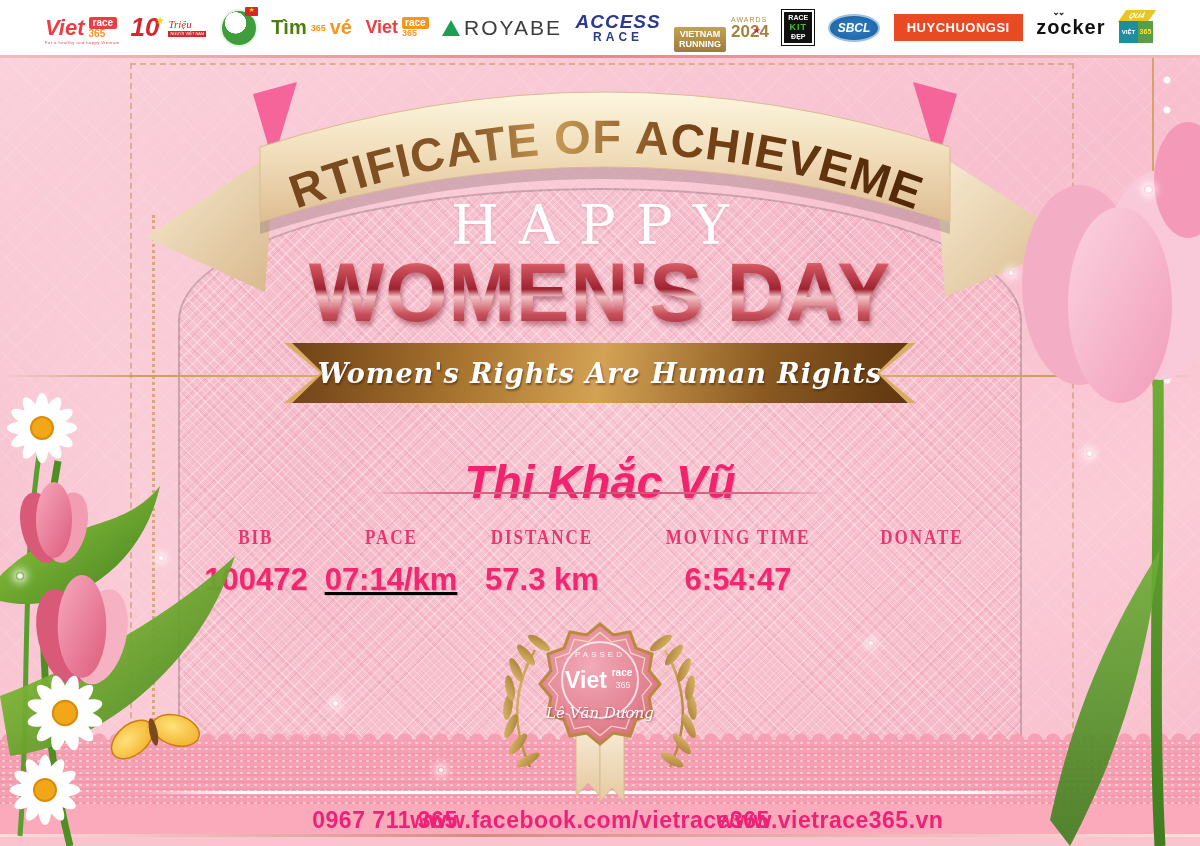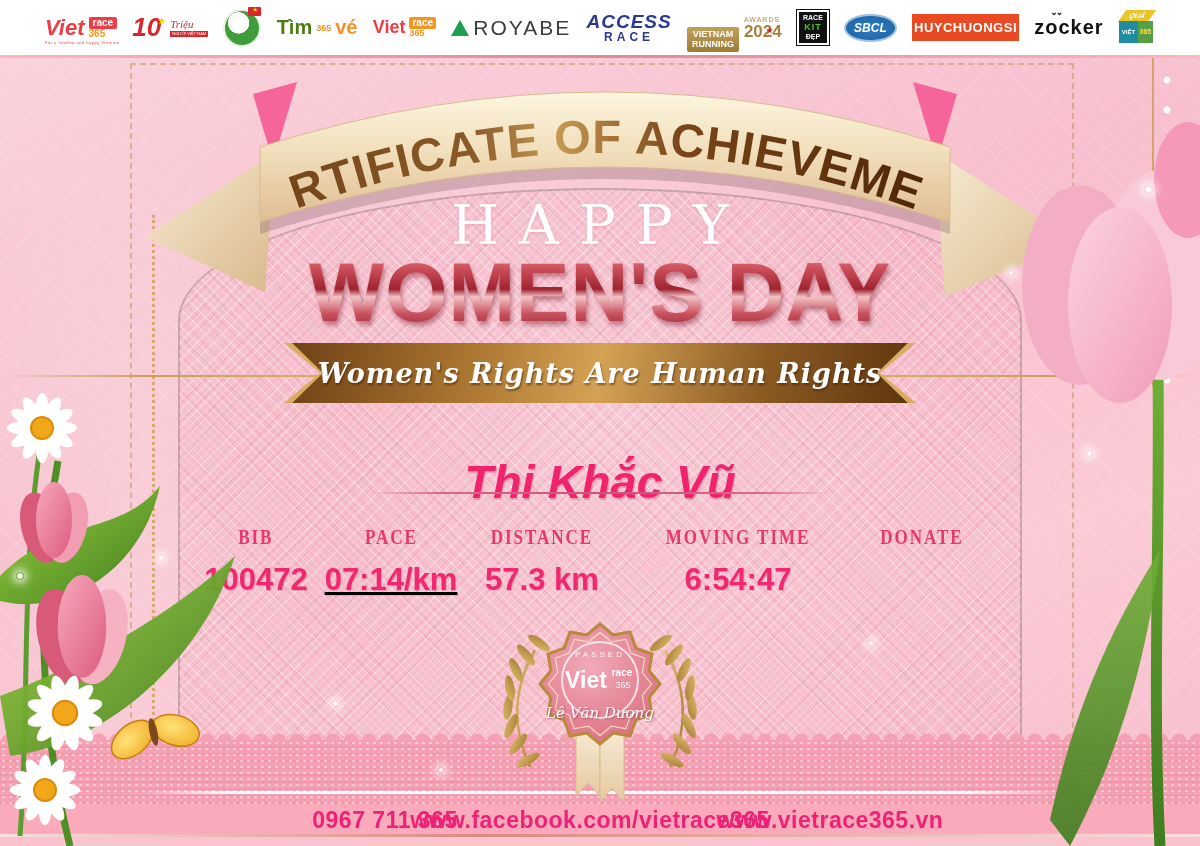--- a/index.html
+++ b/index.html
@@ -42,21 +42,21 @@
             font-size:9px;line-height:1.1;padding:3px 5px;border-radius:2px;text-align:center;margin-top:24px;}
   .vnra-right{display:flex;flex-direction:column;line-height:1;align-items:flex-start;}
   .vnra-awards{color:#b08f4a;font-size:7px;letter-spacing:1px;}
   .vnra-year{color:#a5823f;font-weight:900;font-size:17px;position:relative;}
   .vnra-year i{font-style:normal;color:#d7262c;font-size:8px;position:absolute;top:4px;left:22px;}
   .rk{background:#111;border:2px solid #fff;outline:1px solid #111;color:#fff;font-weight:900;
       font-size:7px;line-height:1.15;padding:2px 4px;text-align:center;}
   .rk .kit{color:#49c125;font-size:9px;letter-spacing:1px;margin-top:32px;}
   .sbcl{background:radial-gradient(ellipse at center,#2f7fc1,#1c5fa0);color:#fff;font-weight:bold;
         font-style:italic;font-size:12px;padding:5px 8px;border-radius:50%;border:2px solid #9cc3e5;}
-  .hcs{background:#e84a23;color:#fff;font-weight:900;font-size:13px;padding:6px 2px;letter-spacing:.5px;}
+  .hcs{background:#e84a23;color:#fff;font-weight:900;font-size:13px;padding:6px 13px;letter-spacing:.5px;}
   .zk{color:#111;font-weight:900;font-size:20px;letter-spacing:1px;position:relative;}
   .zk::before{content:"⌄⌄";position:absolute;top:-9px;left:16px;font-size:9px;letter-spacing:-2px;color:#111;}
   .qv{width:36px;height:36px;position:relative;}
   .qv .top{position:absolute;left:3px;top:0;width:30px;height:12px;background:#e9c52a;transform:skewX(-35deg);
            color:#fff;font-size:7px;font-weight:bold;text-align:center;line-height:12px;}
   .qv .front{position:absolute;left:0;top:11px;width:19px;height:22px;background:#1d8ea0;color:#fff;
              font-size:6px;font-weight:bold;text-align:center;line-height:22px;}
   .qv .side{position:absolute;left:19px;top:11px;width:15px;height:22px;background:#55a046;color:#ffe14d;
             font-size:7px;font-weight:bold;text-align:center;line-height:22px;}
 

